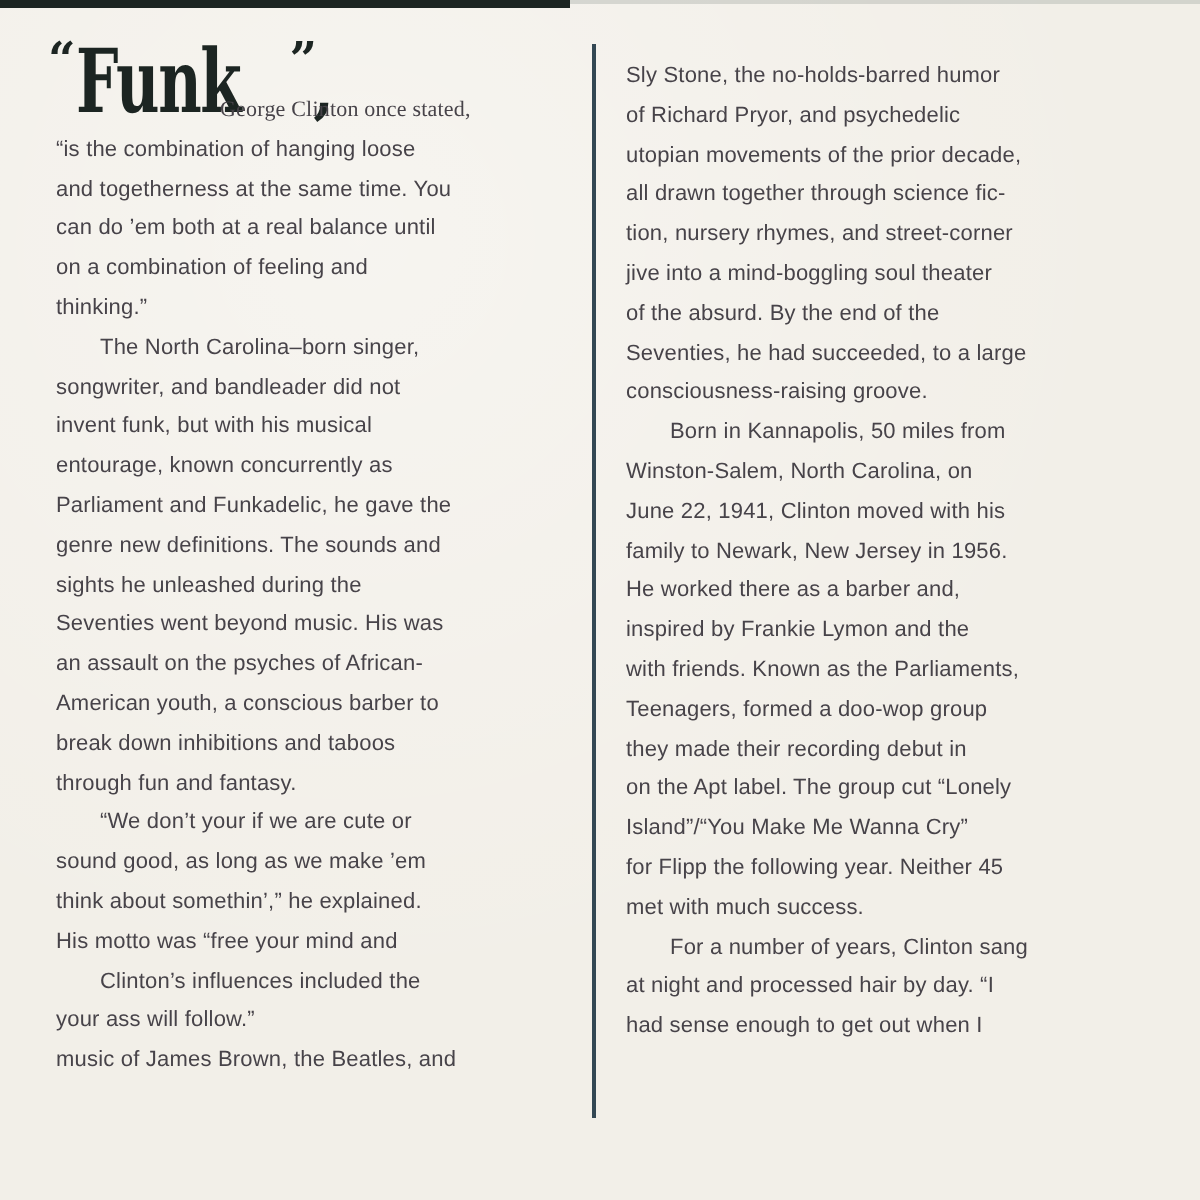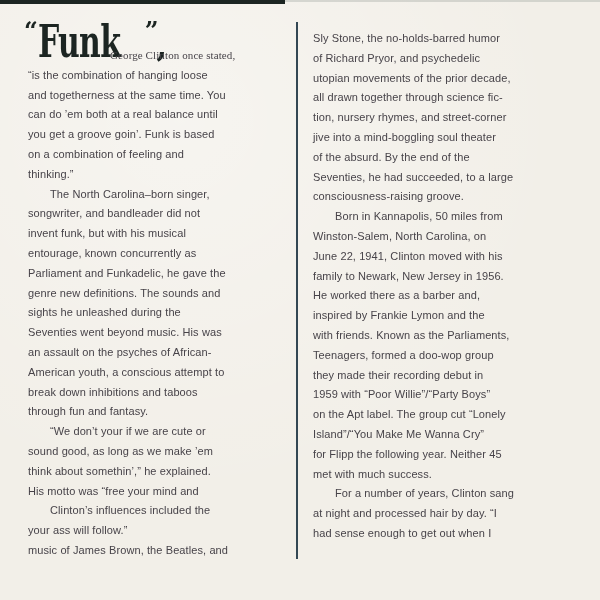--- a/index.html
+++ b/index.html
@@ -79,33 +79,32 @@
 
   <div class="dropword" style="color: rgb(28, 37, 34);">
     <span class="quote-mark">“</span><span class="big-word">Funk</span><span class="quote-mark quote-close">”</span><span class="comma">,</span>
   </div>
 
   <div class="column col-left" id="col0" style="color: rgb(71, 67, 73);">
       <div class="line lead-first">George Clinton once stated,</div>
       <div class="line">“is the combination of hanging loose</div>
       <div class="line">and togetherness at the same time. You</div>
       <div class="line">can do ’em both at a real balance until</div>
-      <div class="line">you get a groove goin’. Funk is based</div>
       <div class="line">on a combination of feeling and</div>
       <div class="line">thinking.”</div>
       <div class="line indent-first">The North Carolina–born singer,</div>
       <div class="line">songwriter, and bandleader did not</div>
       <div class="line">invent funk, but with his musical</div>
       <div class="line">entourage, known concurrently as</div>
       <div class="line">Parliament and Funkadelic, he gave the</div>
       <div class="line">genre new definitions. The sounds and</div>
       <div class="line">sights he unleashed during the</div>
       <div class="line">Seventies went beyond music. His was</div>
       <div class="line">an assault on the psyches of African-</div>
-      <div class="line">American youth, a conscious attempt to</div>
+      <div class="line">American youth, a conscious barber to</div>
       <div class="line">break down inhibitions and taboos</div>
       <div class="line">through fun and fantasy.</div>
       <div class="line indent-first">“We don’t your if we are cute or</div>
       <div class="line">sound good, as long as we make ’em</div>
       <div class="line">think about somethin’,” he explained.</div>
       <div class="line">His motto was “free your mind and</div>
       <div class="line indent-first">Clinton’s influences included the</div>
       <div class="line">your ass will follow.”</div>
       <div class="line">music of James Brown, the Beatles, and</div>
     </div>
@@ -121,21 +120,20 @@
       <div class="line">consciousness-raising groove.</div>
       <div class="line indent-first">Born in Kannapolis, 50 miles from</div>
       <div class="line">Winston-Salem, North Carolina, on</div>
       <div class="line">June 22, 1941, Clinton moved with his</div>
       <div class="line">family to Newark, New Jersey in 1956.</div>
       <div class="line">He worked there as a barber and,</div>
       <div class="line">inspired by Frankie Lymon and the</div>
       <div class="line">with friends. Known as the Parliaments,</div>
       <div class="line">Teenagers, formed a doo-wop group</div>
       <div class="line">they made their recording debut in</div>
-      <div class="line">1959 with “Poor Willie”/“Party Boys”</div>
       <div class="line">on the Apt label. The group cut “Lonely</div>
       <div class="line">Island”/“You Make Me Wanna Cry”</div>
       <div class="line">for Flipp the following year. Neither 45</div>
       <div class="line">met with much success.</div>
       <div class="line indent-first">For a number of years, Clinton sang</div>
       <div class="line">at night and processed hair by day. “I</div>
       <div class="line">had sense enough to get out when I</div>
     </div>
 </div>
 

